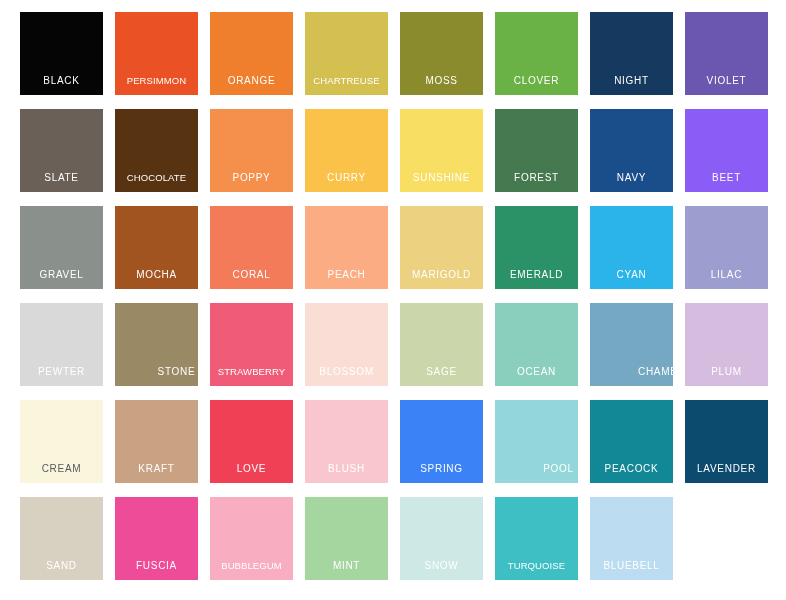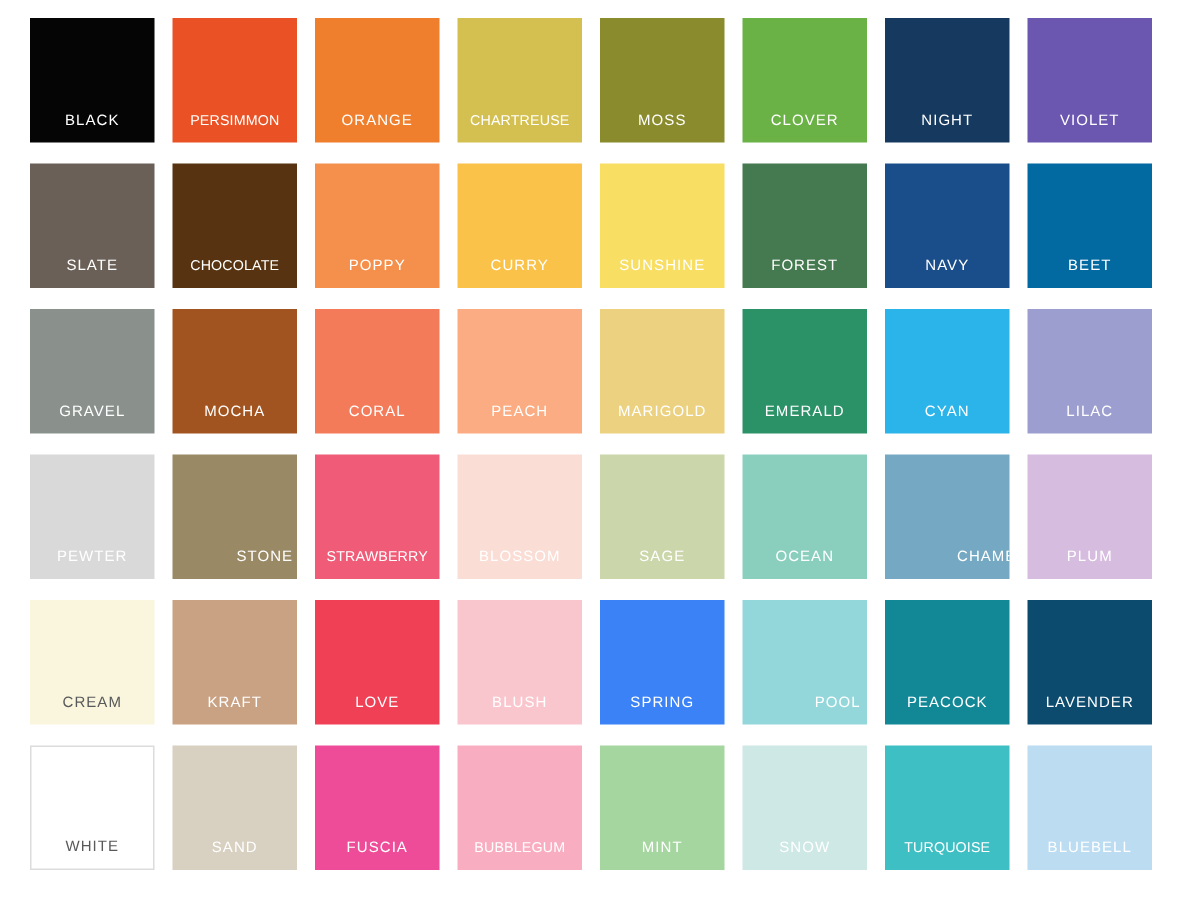--- a/index.html
+++ b/index.html
@@ -107,21 +107,21 @@
     </div>
     <div class="swatch" style="background: rgb(248, 222, 98);">
       <span class="swatch-label" style="color: rgb(255, 255, 255);">SUNSHINE</span>
     </div>
     <div class="swatch" style="background: rgb(69, 121, 79);">
       <span class="swatch-label" style="color: rgb(255, 255, 255);">FOREST</span>
     </div>
     <div class="swatch" style="background: rgb(26, 78, 138);">
       <span class="swatch-label" style="color: rgb(255, 255, 255);">NAVY</span>
     </div>
-    <div class="swatch" style="background: #0369a1;">
+    <div class="swatch" style="background: #8b5cf6;">
       <span class="swatch-label" style="color: rgb(255, 255, 255);">BEET</span>
     </div>
     <div class="swatch" style="background: rgb(138, 145, 141);">
       <span class="swatch-label" style="color: rgb(255, 255, 255);">GRAVEL</span>
     </div>
     <div class="swatch" style="background: rgb(162, 84, 32);">
       <span class="swatch-label" style="color: rgb(255, 255, 255);">MOCHA</span>
     </div>
     <div class="swatch" style="background: rgb(244, 123, 89);">
       <span class="swatch-label" style="color: rgb(255, 255, 255);">CORAL</span>
@@ -182,23 +182,20 @@
     </div>
     <div class="swatch" style="background: rgb(147, 215, 219);">
       <span class="swatch-label" style="color: rgb(255, 255, 255); margin-left: 44px;">POOL</span>
     </div>
     <div class="swatch" style="background: rgb(18, 136, 150);">
       <span class="swatch-label" style="color: rgb(255, 255, 255);">PEACOCK</span>
     </div>
     <div class="swatch" style="background: #0c4a6e;">
       <span class="swatch-label" style="color: rgb(255, 255, 255);">LAVENDER</span>
     </div>
-    <div class="swatch bordered" style="background: rgb(255, 255, 255);">
-      <span class="swatch-label dark" style="color: rgb(88, 89, 91);">WHITE</span>
-    </div>
     <div class="swatch" style="background: rgb(216, 208, 193);">
       <span class="swatch-label" style="color: rgb(255, 255, 255);">SAND</span>
     </div>
     <div class="swatch" style="background: rgb(238, 75, 152);">
       <span class="swatch-label" style="color: rgb(255, 255, 255);">FUSCIA</span>
     </div>
     <div class="swatch" style="background: rgb(249, 173, 193);">
       <span class="swatch-label tight" style="color: rgb(255, 255, 255);">BUBBLEGUM</span>
     </div>
     <div class="swatch" style="background: rgb(166, 214, 160);">

